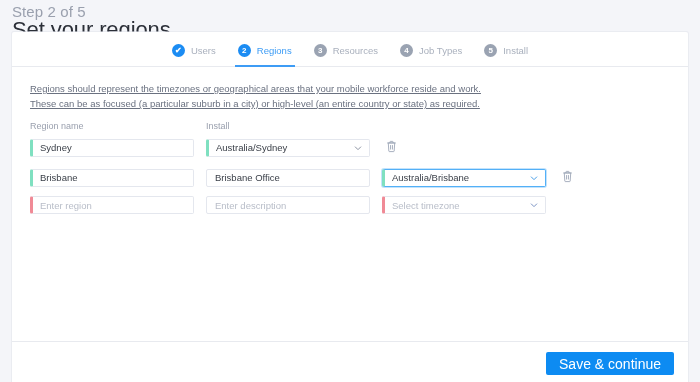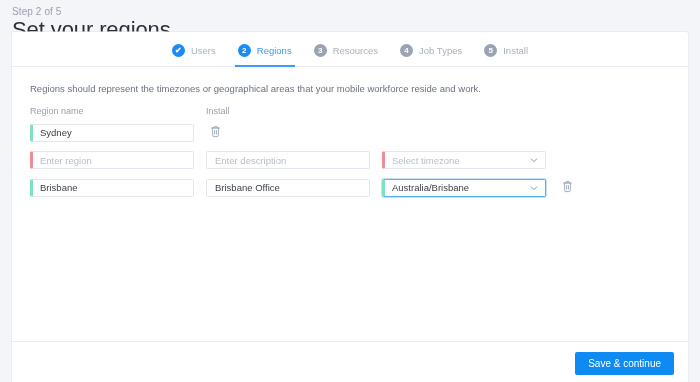--- a/index.html
+++ b/index.html
@@ -13,21 +13,21 @@
     font-family: "Liberation Sans", sans-serif;
     -webkit-font-smoothing: antialiased;
     overflow: hidden;
   }
 
   
   .page-header {
     padding: 5px 0 0 12px;
   }
   .step-indicator {
-    font-size: 10px;
+    font-size: 15px;
     color: #9aa0ae;
     letter-spacing: .1px;
     line-height: 13px;
   }
   .page-title {
     font-size: 22px;
     color: #2b2f38;
     line-height: 22px;
     margin-top: 1px;
     letter-spacing: -.1px;
@@ -105,20 +105,21 @@
   
   .card-body {
     padding: 14px 18px 0 18px;
     height: 274px;
     box-sizing: border-box;
   }
   .intro-line {
     font-size: 9.5px;
     color: #6a7180;
     line-height: 15px;
+    text-decoration: underline;
   }
 
   .form-grid { margin-top: 9px; }
 
   .col-labels {
     display: flex;
     align-items: flex-end;
   }
   .col-label {
     font-size: 9px;
@@ -190,21 +191,21 @@
     border-top: 1px solid #e8eaef;
     height: 42px;
     display: flex;
     align-items: center;
     justify-content: flex-end;
     padding-right: 14px;
   }
   .primary-btn {
     background: #0d8bf2;
     color: #fff;
-    font-size: 10px;
+    font-size: 14px;
     border: 0;
     border-radius: 2px;
     height: 23px;
     padding: 4px 13px;
     cursor: pointer;
     font-family: "Liberation Sans", sans-serif;
   }
 </style>
 </head>
 <body>
@@ -243,60 +244,55 @@
     <div class="step">
       <span class="step-badge">5</span>
       <span class="step-label">Install</span>
     </div>
 
   </div>
 
   <div class="card-body">
 
     <div class="intro-line">Regions should represent the timezones or geographical areas that your mobile workforce reside and work.</div>
+    <div class="intro-line">These can be as focused (a particular suburb in a city) or high-level (an entire country or state) as required.</div>
 
     <div class="form-grid">
 
       <div class="col-labels">
         <div class="c-region col-label">Region name</div>
         <div class="c-tz col-label">Install</div>
         <div class="c-action"></div>
       </div>
 
       <div class="row" style="margin-top:3px;">
         <div class="c-region field accent-ok">Sydney</div>
+        <div class="c-tz field select accent-ok">
+          <span>Australia/Sydney</span>
+          <span class="caret">
+            <svg viewBox="0 0 8 8" width="8" height="8">
+                <path d="M1 2.5 L4 5.5 L7 2.5" fill="none" stroke="#8d94a3" stroke-width="1"></path>
+              </svg>
+          </span>
+        </div>
         <div class="c-action">
           <button class="trash-btn">
             <span>
               <svg viewBox="0 0 14 16" width="11" height="13">
                 <path d="M1.5 3.5 h11" stroke="#9aa3b5" stroke-width="1.1" fill="none"></path>
                 <path d="M5 3.5 v-1.3 a.7.7 0 0 1 .7-.7 h2.6 a.7.7 0 0 1 .7.7 v1.3" stroke="#9aa3b5" stroke-width="1.1" fill="none"></path>
                 <path d="M2.9 3.5 h8.2 l-.7 10.3 a.8.8 0 0 1-.8.7 H4.4 a.8.8 0 0 1-.8-.7 z" stroke="#9aa3b5" stroke-width="1.1" fill="none"></path>
                 <path d="M5.8 6.2 v5.6 M8.2 6.2 v5.6" stroke="#9aa3b5" stroke-width="1.1" fill="none"></path>
               </svg>
             </span>
           </button>
         </div>
       </div>
 
       <div class="row">
-        <div class="c-region field accent-req placeholder">Enter region</div>
-        <div class="c-desc field placeholder">Enter description</div>
-        <div class="c-tz field select accent-req placeholder">
-          <span>Select timezone</span>
-          <span class="caret">
-            <svg viewBox="0 0 8 8" width="8" height="8">
-                <path d="M1 2.5 L4 5.5 L7 2.5" fill="none" stroke="#7c94c4" stroke-width="1"></path>
-              </svg>
-          </span>
-        </div>
-        <div class="c-action"></div>
-      </div>
-
-      <div class="row">
         <div class="c-region field accent-ok">Brisbane</div>
         <div class="c-desc field">Brisbane Office</div>
         <div class="c-tz field select accent-ok focused">
           <span>Australia/Brisbane</span>
           <span class="caret">
             <svg viewBox="0 0 8 8" width="8" height="8">
                 <path d="M1 2.5 L4 5.5 L7 2.5" fill="none" stroke="#4a9fe8" stroke-width="1"></path>
               </svg>
           </span>
         </div>
@@ -307,20 +303,34 @@
                 <path d="M1.5 3.5 h11" stroke="#9aa3b5" stroke-width="1.1" fill="none"></path>
                 <path d="M5 3.5 v-1.3 a.7.7 0 0 1 .7-.7 h2.6 a.7.7 0 0 1 .7.7 v1.3" stroke="#9aa3b5" stroke-width="1.1" fill="none"></path>
                 <path d="M2.9 3.5 h8.2 l-.7 10.3 a.8.8 0 0 1-.8.7 H4.4 a.8.8 0 0 1-.8-.7 z" stroke="#9aa3b5" stroke-width="1.1" fill="none"></path>
                 <path d="M5.8 6.2 v5.6 M8.2 6.2 v5.6" stroke="#9aa3b5" stroke-width="1.1" fill="none"></path>
               </svg>
             </span>
           </button>
         </div>
       </div>
 
+      <div class="row">
+        <div class="c-region field accent-req placeholder">Enter region</div>
+        <div class="c-desc field placeholder">Enter description</div>
+        <div class="c-tz field select accent-req placeholder">
+          <span>Select timezone</span>
+          <span class="caret">
+            <svg viewBox="0 0 8 8" width="8" height="8">
+                <path d="M1 2.5 L4 5.5 L7 2.5" fill="none" stroke="#7c94c4" stroke-width="1"></path>
+              </svg>
+          </span>
+        </div>
+        <div class="c-action"></div>
+      </div>
+
     </div>
   </div>
 
   <div class="card-footer">
     <button class="primary-btn">Save &amp; continue</button>
   </div>
 
 </div>
 
 </body></html>

